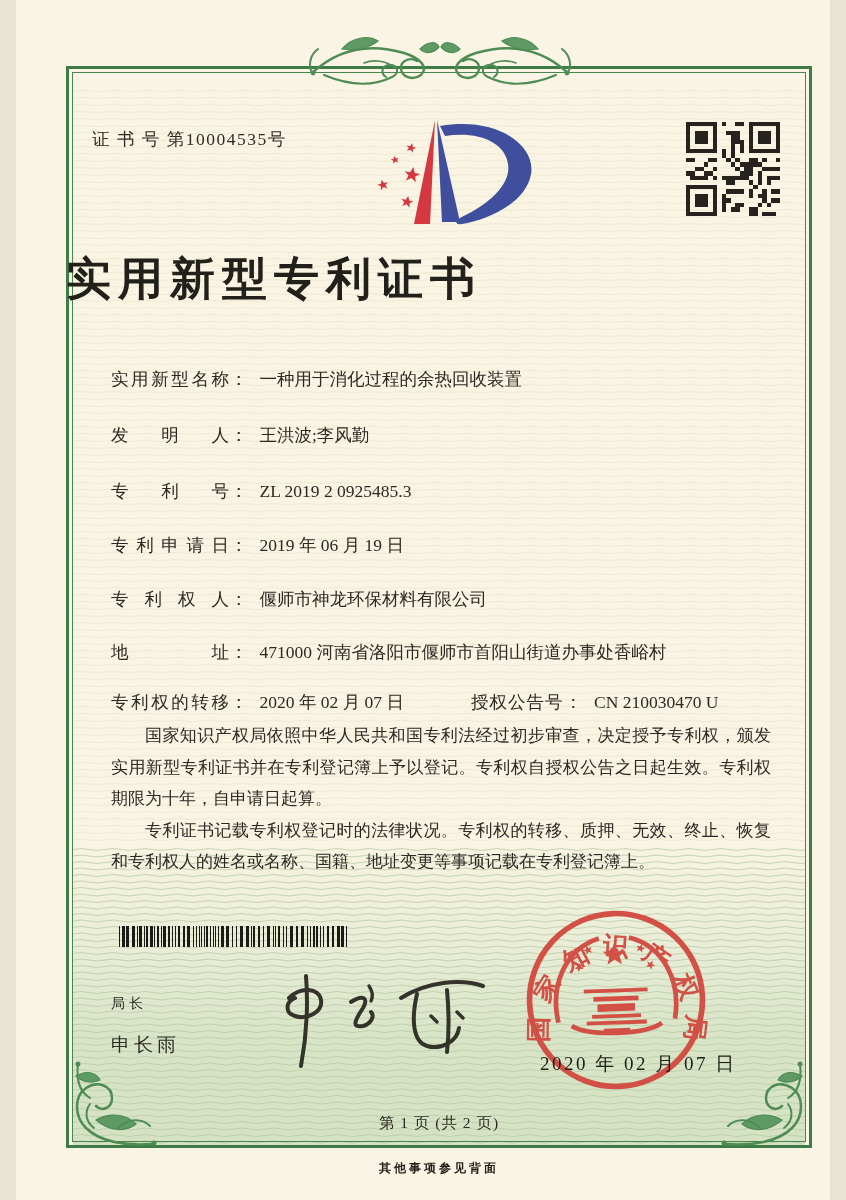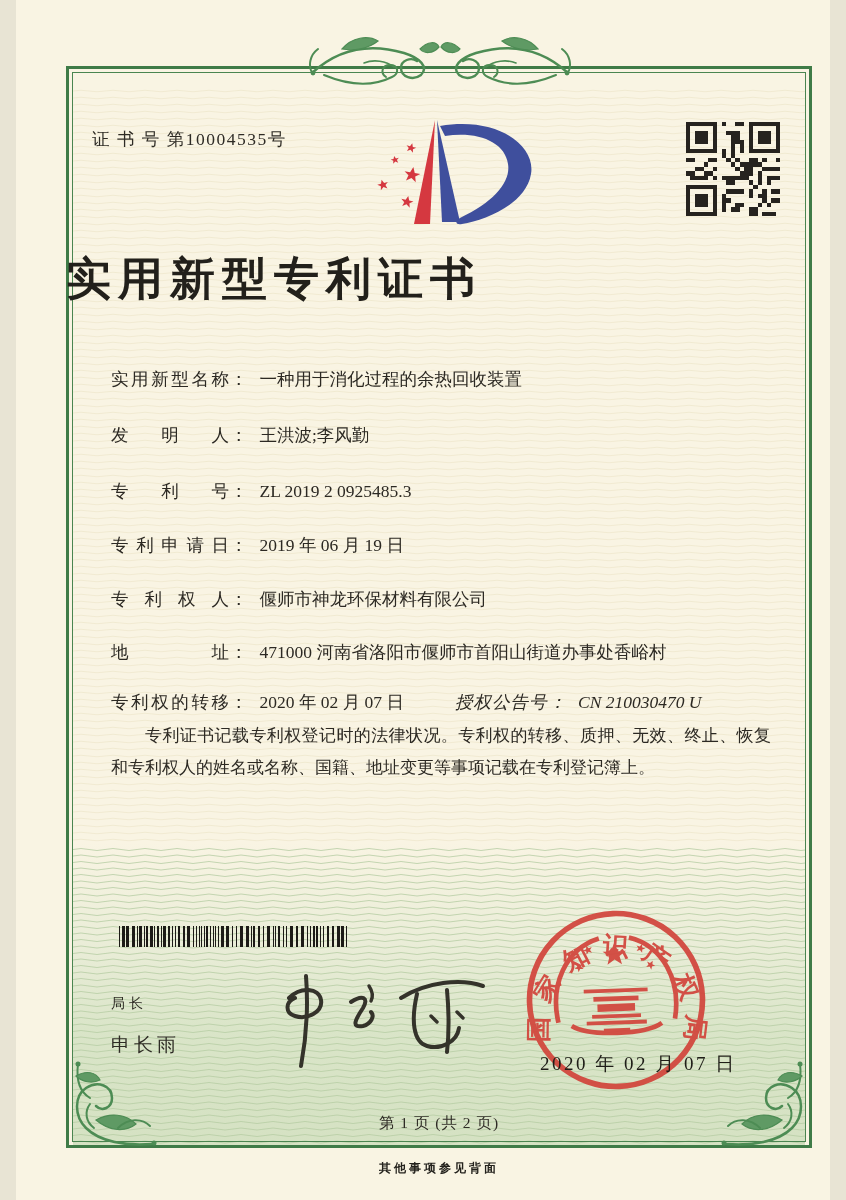--- a/index.html
+++ b/index.html
@@ -26,21 +26,21 @@
     left:50px; top:249px; width:746px; text-align:left;
     font-size:45px; font-weight:600; letter-spacing:7px; color:#22201b; z-index:4;
   }
   .frow{left:95px; font-size:17.5px; white-space:nowrap; z-index:4; color:#2c2923;}
   .flabel{
     display:inline-block; width:118px; text-align:justify; text-align-last:justify;
     vertical-align:top;
   }
   .fcolon{margin-left:1px;}
   .fvalue{margin-left:12px;}
-  .grant-no-group{position:absolute; left:344px; top:0;font-style:italic;}
+  .grant-no-group{position:absolute; left:360px; top:0;}
   .flabel2{letter-spacing:1px;}
   .paras{
     left:95px; top:720px; width:660px; font-size:17px; line-height:31.5px;
     text-align:justify; z-index:4; color:#2c2923;
   }
   .paras p{margin:0; text-indent:2em;}
   .director-title{left:95px; top:995px; font-size:14px; letter-spacing:4px; z-index:5;}
   .director-name{left:95px; top:1032px; font-size:19px; letter-spacing:4px; z-index:5;}
   .seal-date{
     left:524px; top:1051px; font-size:19px; letter-spacing:2.5px;
@@ -514,20 +514,21 @@
     <span class="flabel">地址</span><span class="fcolon">：</span><span class="fvalue">471000 河南省洛阳市偃师市首阳山街道办事处香峪村</span>
   </div>
   <div class="abs frow" style="top:690px; width:660px;">
     <span class="flabel">专利权的转移</span><span class="fcolon">：</span><span class="fvalue">2020 年 02 月 07 日</span>
     <span class="grant-no-group">
       <span class="flabel2">授权公告号</span><span class="fcolon">：</span><span class="fvalue">CN 210030470 U</span>
     </span>
   </div>
 
   <div class="abs paras">
+    <p>国家知识产权局依照中华人民共和国专利法经过初步审查，决定授予专利权，颁发实用新型专利证书并在专利登记簿上予以登记。专利权自授权公告之日起生效。专利权期限为十年，自申请日起算。</p>
     <p>专利证书记载专利权登记时的法律状况。专利权的转移、质押、无效、终止、恢复和专利权人的姓名或名称、国籍、地址变更等事项记载在专利登记簿上。</p>
   </div>
 
   <svg id="barcode" class="abs z4" style="left:103px; top:926px;" width="230" height="21" viewBox="0 0 230 21" shape-rendering="crispEdges">
       <rect x="0" y="0" width="1" height="21" fill="#1d1b17"></rect>
       <rect x="3" y="0" width="3" height="21" fill="#1d1b17"></rect>
       <rect x="7" y="0" width="3" height="21" fill="#1d1b17"></rect>
       <rect x="13" y="0" width="3" height="21" fill="#1d1b17"></rect>
       <rect x="18" y="0" width="1" height="21" fill="#1d1b17"></rect>
       <rect x="20" y="0" width="3" height="21" fill="#1d1b17"></rect>

